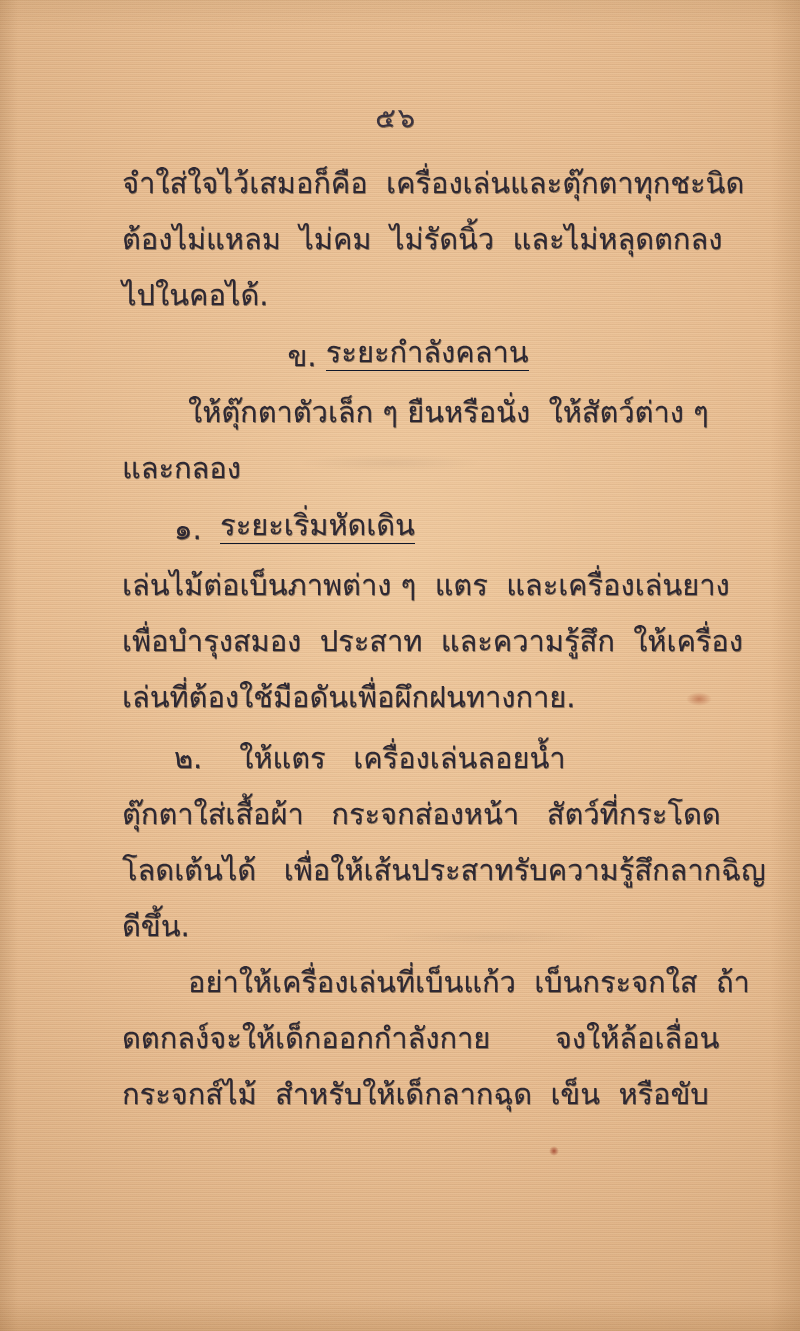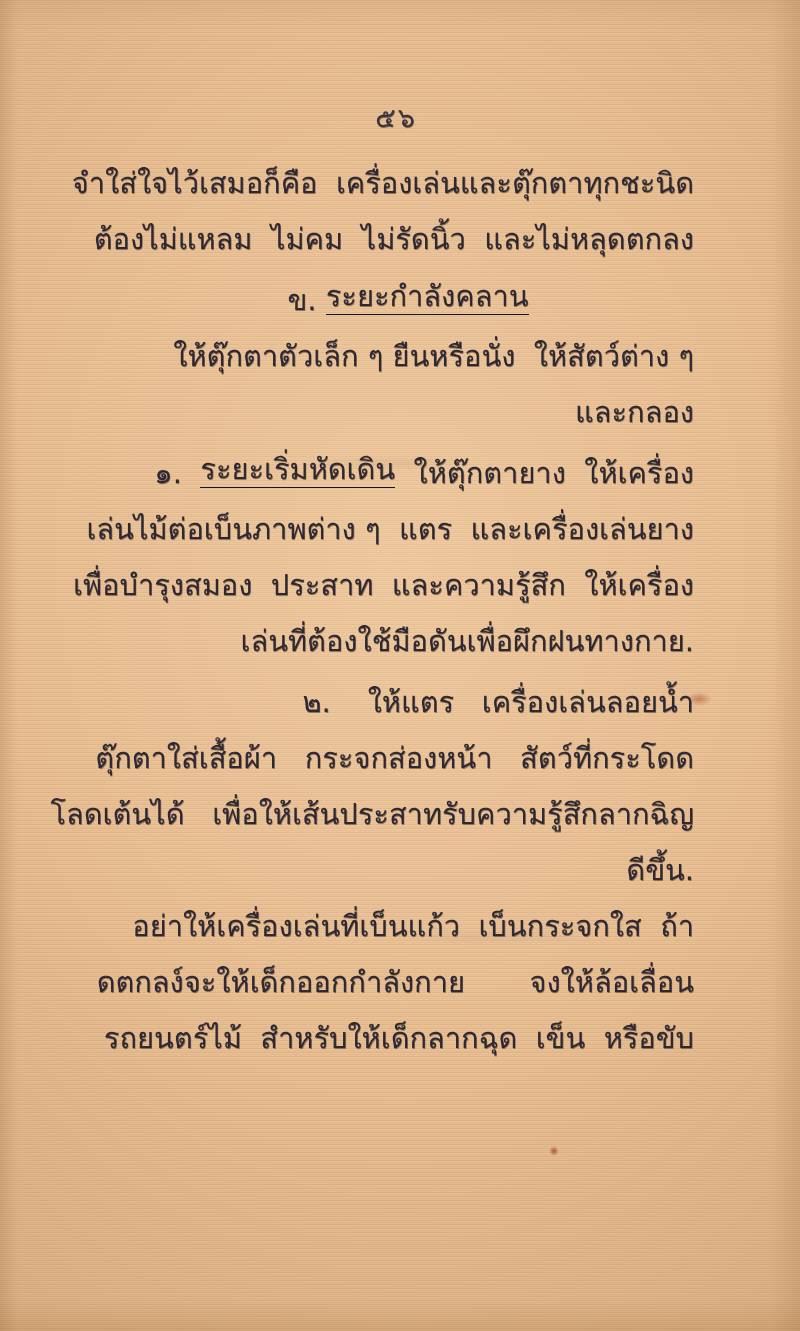--- a/index.html
+++ b/index.html
@@ -34,21 +34,21 @@
     position:absolute;top:152px;left:122px;width:572px;
     color:#2d2833;
     font-size:29px;
     text-shadow:0.6px 0.7px 0.5px rgba(52,40,28,0.5);
   }
   .line{
     height:56px;
     display:flex;align-items:flex-end;
     white-space:pre;
     line-height:1.0;
-    padding-bottom:10px;box-sizing:border-box;justify-content:flex-end;
+    padding-bottom:10px;box-sizing:border-box;
   }
   .line.center{justify-content:center;}
   .line.ind-1{padding-left:52px;}
   .line.ind-2{padding-left:66px;}
   .line.gap-before{margin-top:5px;}
   .seg{display:inline-block;}
   .seg.u{border-bottom:1px solid #0f172a;padding-bottom:3px;}
   
   .stain{position:absolute;border-radius:50%;pointer-events:none;}
   .stain.s1{left:686px;top:692px;width:26px;height:14px;
@@ -64,33 +64,34 @@
 <body>
 
 <div class="paper"></div>
 
 <div class="page-inner">
   <div class="page-number">๕๖</div>
 
   <div class="text-block" id="text-block">
       <div class="line"><span class="seg">จำใส่ใจไว้เสมอก็คือ  เครื่องเล่นและตุ๊กตาทุกชะนิด</span></div>
       <div class="line"><span class="seg">ต้องไม่แหลม  ไม่คม  ไม่รัดนิ้ว  และไม่หลุดตกลง</span></div>
+      <div class="line"><span class="seg">ไปในคอได้.</span></div>
       <div class="line center gap-before"><span class="seg">ข. </span><span class="seg u">ระยะกำลังคลาน</span></div>
       <div class="line ind-2"><span class="seg">ให้ตุ๊กตาตัวเล็ก ๆ ยืนหรือนั่ง  ให้สัตว์ต่าง ๆ</span></div>
       <div class="line"><span class="seg">และกลอง</span></div>
-      <div class="line ind-1 gap-before"><span class="seg">๑.  </span><span class="seg u">ระยะเริ่มหัดเดิน</span><span class="seg">  ให้ตุ๊กตายาง  ให้เครื่อง</span></div>
+      <div class="line ind-1 gap-before"><span class="seg">๑.  </span><span class="seg u">ระยะเริ่มหัดเดิน</span></div>
       <div class="line"><span class="seg">เล่นไม้ต่อเบ็นภาพต่าง ๆ  แตร  และเครื่องเล่นยาง</span></div>
       <div class="line"><span class="seg">เพื่อบำรุงสมอง  ประสาท  และความรู้สึก  ให้เครื่อง</span></div>
       <div class="line"><span class="seg">เล่นที่ต้องใช้มือดันเพื่อผึกฝนทางกาย.</span></div>
       <div class="line ind-1 gap-before"><span class="seg">๒.  </span><span class="seg">  ให้แตร   เครื่องเล่นลอยน้ำ</span></div>
       <div class="line"><span class="seg">ตุ๊กตาใส่เสื้อผ้า   กระจกส่องหน้า   สัตว์ที่กระโดด</span></div>
       <div class="line"><span class="seg">โลดเต้นได้   เพื่อให้เส้นประสาทรับความรู้สึกลากฉิญ</span></div>
       <div class="line"><span class="seg">ดีขึ้น.</span></div>
       <div class="line ind-2"><span class="seg">อย่าให้เครื่องเล่นที่เบ็นแก้ว  เบ็นกระจกใส  ถ้า</span></div>
       <div class="line"><span class="seg">ดตกลง์จะให้เด็กออกกำลังกาย       จงให้ล้อเลื่อน</span></div>
-      <div class="line"><span class="seg">รถยนตร์ไม้  สำหรับให้เด็กลากฉุด  เข็น  หรือขับ</span></div>
+      <div class="line"><span class="seg">กระจกส์ไม้  สำหรับให้เด็กลากฉุด  เข็น  หรือขับ</span></div>
     </div>
 
   <div class="stain s1"></div>
   <div class="stain s2"></div>
   <div class="stain s3"></div>
   <div class="stain s4"></div>
 </div>
 
 </body></html>

